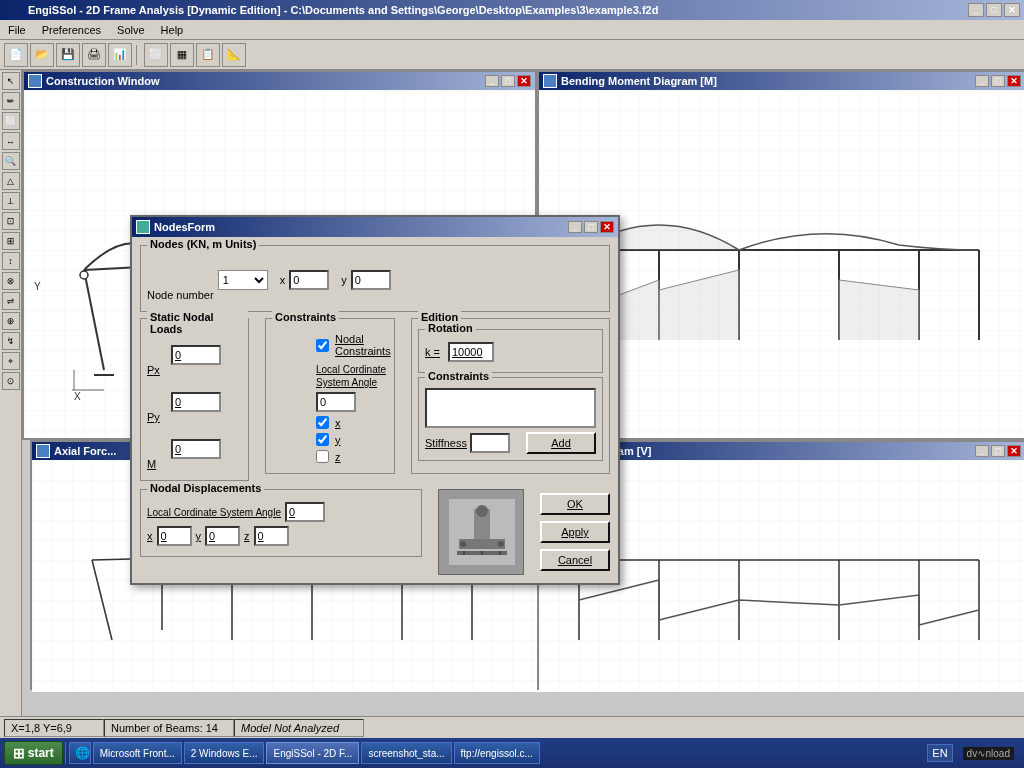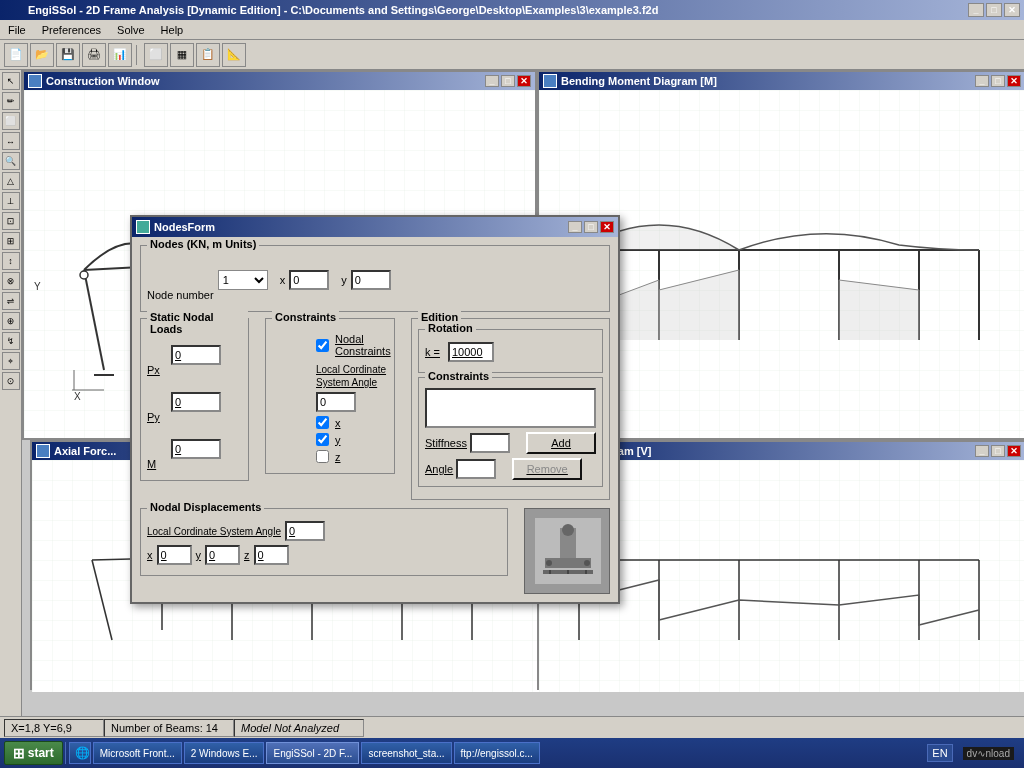--- a/index.html
+++ b/index.html
@@ -647,27 +647,20 @@
                 <div class="group-box">
                   <span class="group-label">Constraints</span>
                   <div style="height:40px; background:white; border:2px inset #888; margin-top:6px; margin-bottom:4px;"></div>
                   <div class="flex-row">
                     <div style="display:flex;align-items:center;gap:3px;">
                       <span>Stiffness</span>
                       <input type="text" style="width: 40px;" value="">
                     </div>
                     <button class="dialog-btn">Add</button>
                   </div>
-                  <div class="flex-row" style="margin-top:4px;">
-                    <div style="display:flex;align-items:center;gap:3px;">
-                      <span>Angle</span>
-                      <input type="text" style="width: 40px;" value="">
-                    </div>
-                    <button class="dialog-btn dialog-btn-disabled">Remove</button>
-                  </div>
                 </div>
               </div>
             </div>
 
           </div>
 
           <div class="flex-row" style="align-items:flex-start; margin-top:2px;">
 
             <div class="group-box" style="flex:1;">
               <span class="group-label">Nodal Displacements</span>
@@ -698,20 +691,25 @@
 
                 <circle cx="24" cy="55" r="3" fill="#555"></circle>
                 <circle cx="62" cy="55" r="3" fill="#555"></circle>
                 <rect x="18" y="62" width="50" height="4" fill="#666"></rect>
                 <line x1="25" y1="62" x2="25" y2="66" stroke="#444" stroke-width="2"></line>
                 <line x1="43" y1="62" x2="43" y2="66" stroke="#444" stroke-width="2"></line>
                 <line x1="61" y1="62" x2="61" y2="66" stroke="#444" stroke-width="2"></line>
               </svg>
             </div>
 
+            <div class="flex-col" style="gap:6px; justify-content:flex-start; padding-top:4px;">
+              <button class="dialog-btn">OK</button>
+              <button class="dialog-btn">Apply</button>
+              <button class="dialog-btn">Cancel</button>
+            </div>
 
           </div>
 
         </div>
       </div>
 
     </div>
   </div>
 
   <div class="status-bar" style="bottom:30px;">

